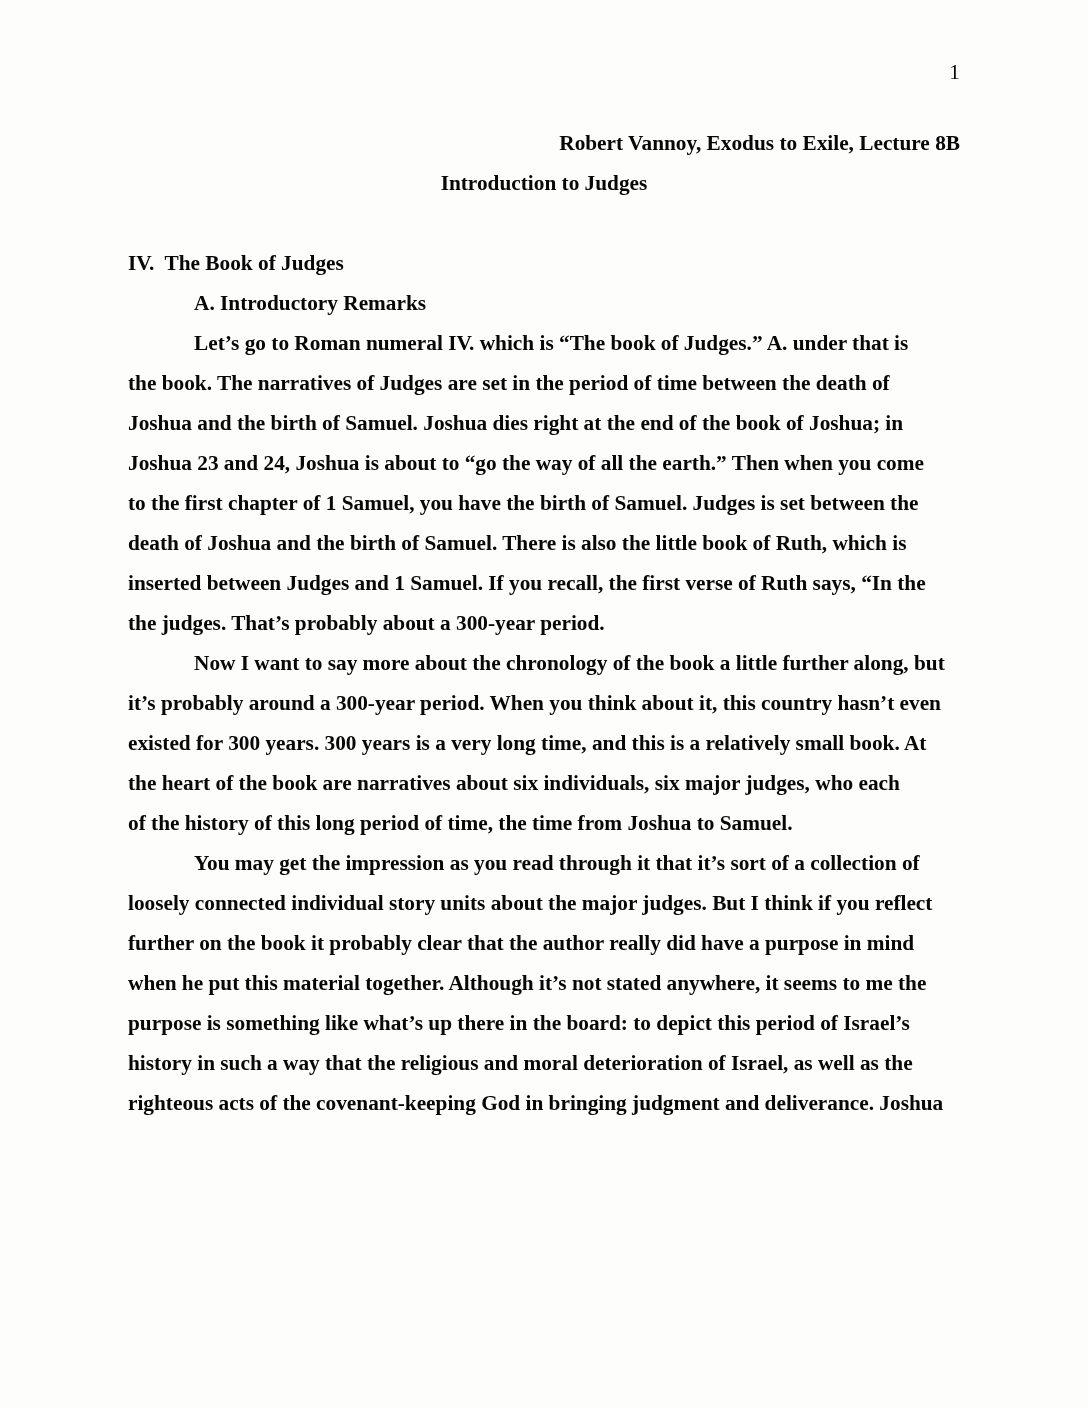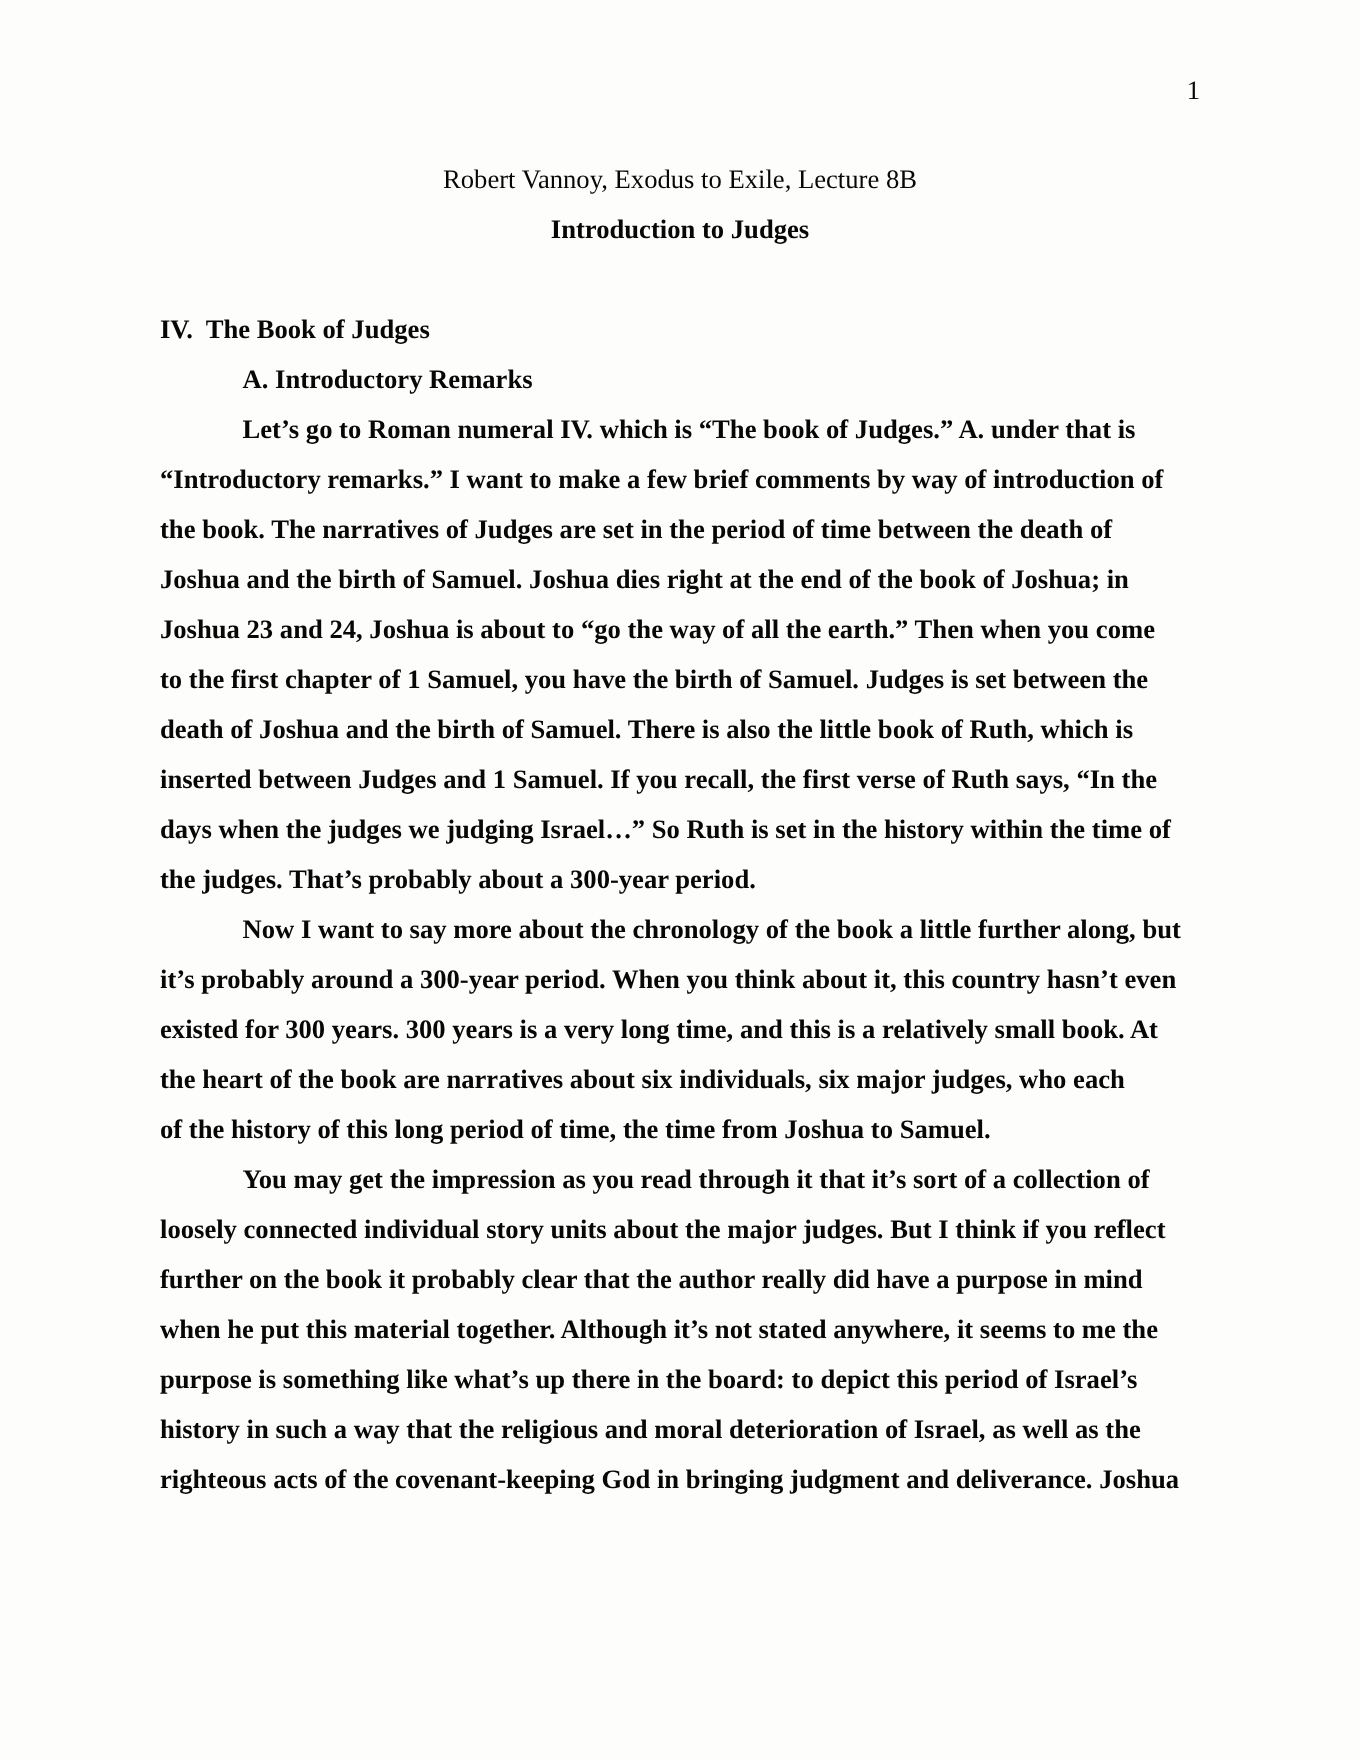--- a/index.html
+++ b/index.html
@@ -26,49 +26,47 @@
     width: 832px;
   }
   .line {
     height: 40px;
     line-height: 40px;
     font-size: 21.3px;
     white-space: pre;
     font-weight: bold;
   }
   .center { text-align: center; }
-  .bold   { font-weight: normal; }
+  .bold   { font-weight: bold; text-align: right; }
   .indent { padding-left: 66px; }
   .blank  { height: 40px; }
 </style>
 </head>
 <body>
 
 <div class="page">
   <div class="page-number">1</div>
 
   <div class="content">
     <div class="line center bold">Robert Vannoy, Exodus to Exile, Lecture 8B</div>
     <div class="line center">Introduction to Judges</div>
 
     <div class="line blank"></div>
 
     <div class="line">IV.  The Book of Judges</div>
     <div class="line indent">A. Introductory Remarks</div>
 
     <div>
       <div class="line indent">Let’s go to Roman numeral IV. which is “The book of Judges.” A. under that is</div>
-      <div class="line">“Introductory remarks.” I want to make a few brief comments by way of introduction of</div>
       <div class="line">the book. The narratives of Judges are set in the period of time between the death of</div>
       <div class="line">Joshua and the birth of Samuel. Joshua dies right at the end of the book of Joshua; in</div>
       <div class="line">Joshua 23 and 24, Joshua is about to “go the way of all the earth.” Then when you come</div>
       <div class="line">to the first chapter of 1 Samuel, you have the birth of Samuel. Judges is set between the</div>
       <div class="line">death of Joshua and the birth of Samuel. There is also the little book of Ruth, which is</div>
       <div class="line">inserted between Judges and 1 Samuel. If you recall, the first verse of Ruth says, “In the</div>
-      <div class="line">days when the judges we judging Israel…” So Ruth is set in the history within the time of</div>
       <div class="line">the judges. That’s probably about a 300-year period.</div>
     </div>
 
     <div>
       <div class="line indent">Now I want to say more about the chronology of the book a little further along, but</div>
       <div class="line">it’s probably around a 300-year period. When you think about it, this country hasn’t even</div>
       <div class="line">existed for 300 years. 300 years is a very long time, and this is a relatively small book. At</div>
       <div class="line">the heart of the book are narratives about six individuals, six major judges, who each</div>
       <div class="line">of the history of this long period of time, the time from Joshua to Samuel.</div>
     </div>

